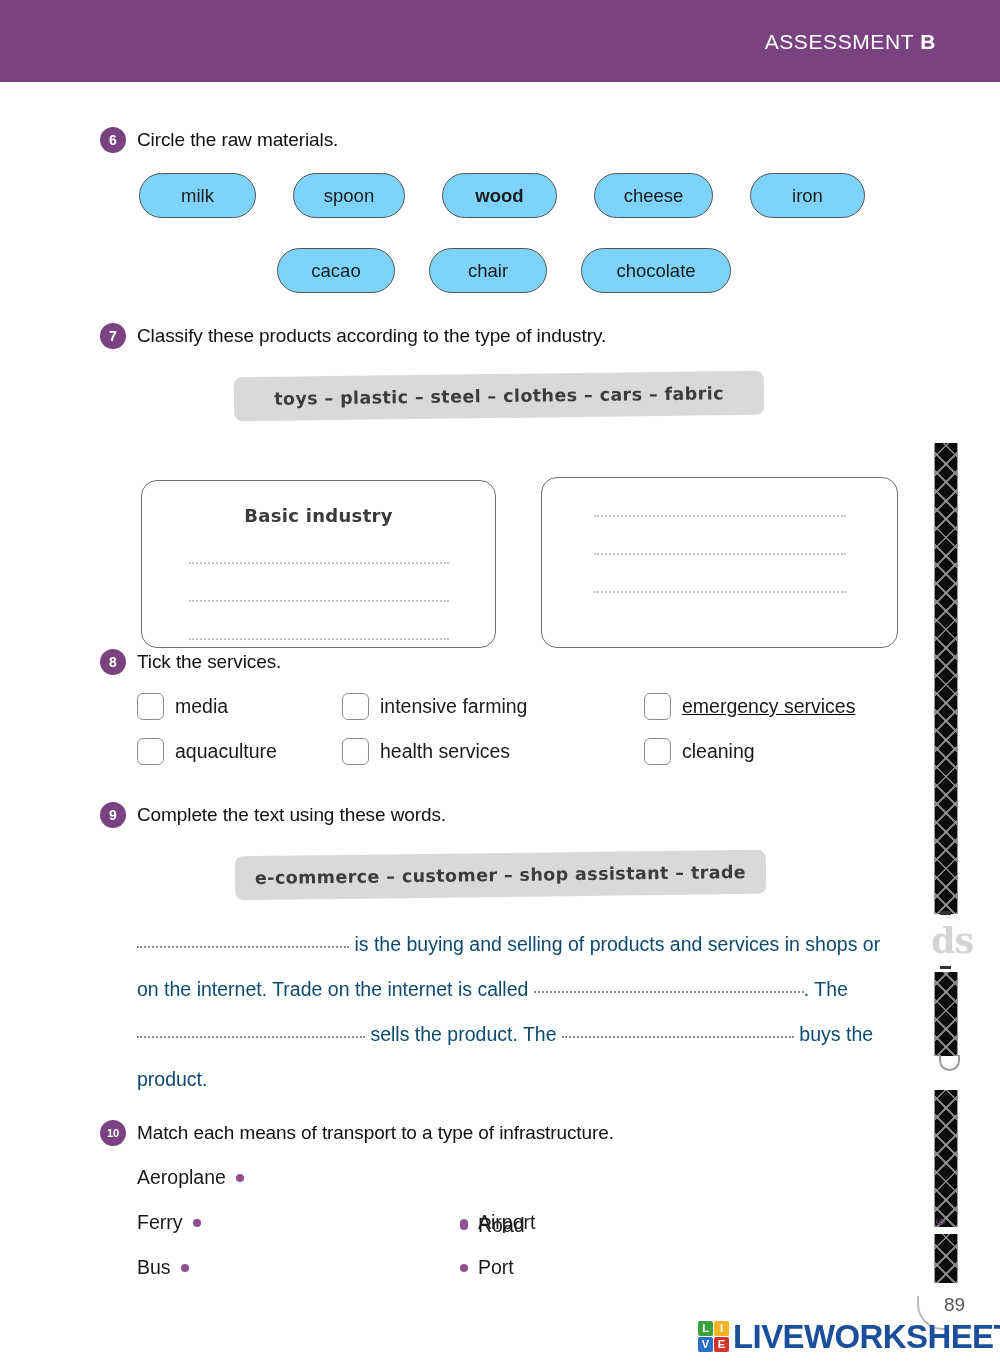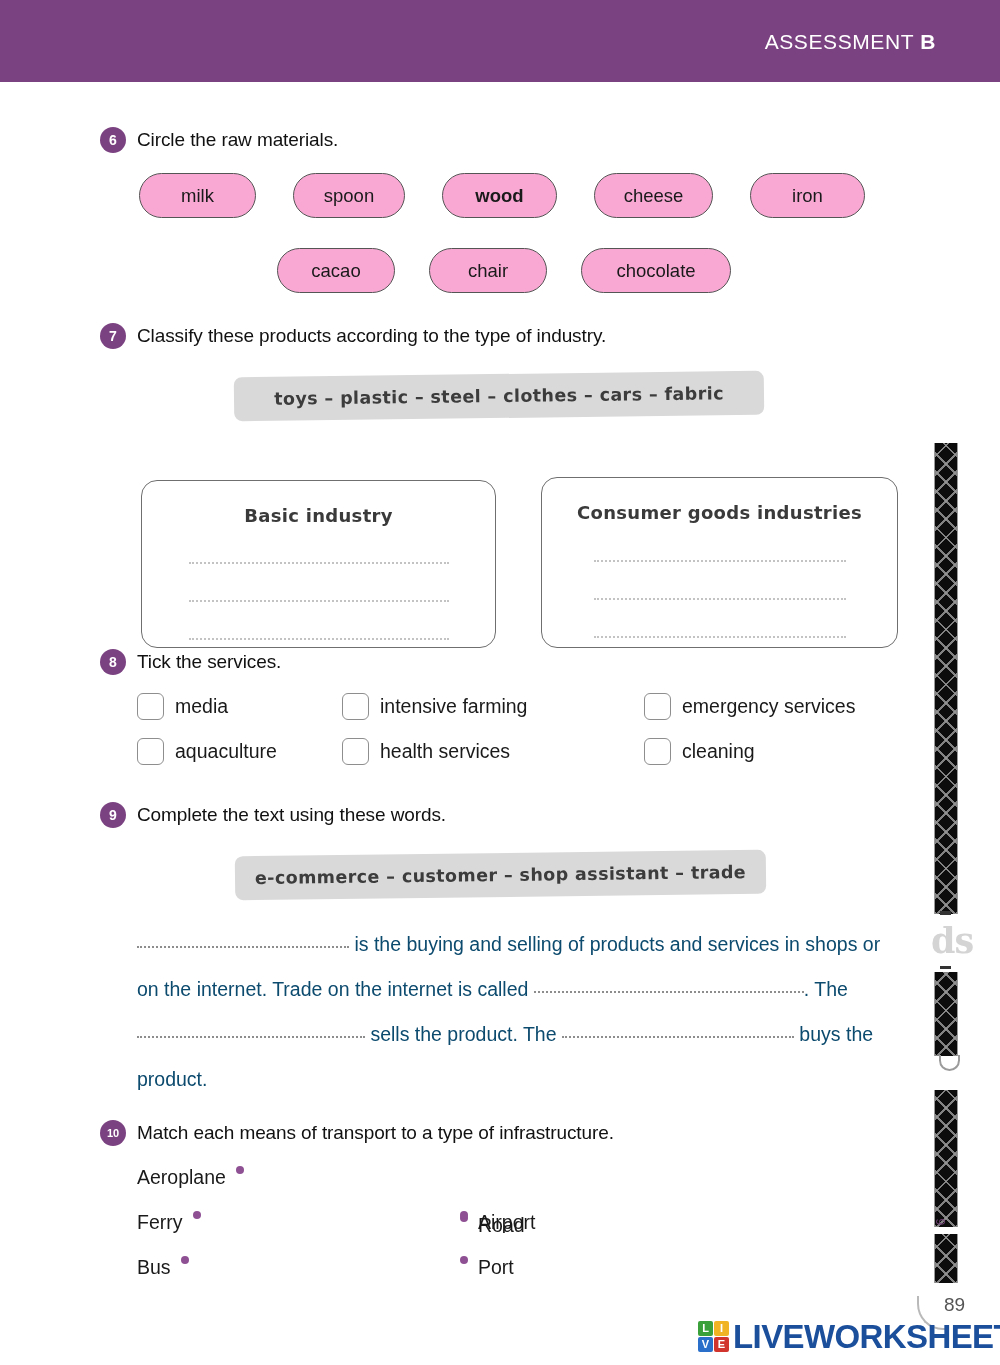--- a/index.html
+++ b/index.html
@@ -62,21 +62,21 @@
     letter-spacing: -0.1px;
     white-space: nowrap;
   }
 
   
   .pill-row {
     position: absolute;
     display: flex;
   }
   .pill {
-    background: #f9a8d4;
+    background: #7dd3fc;
     border: 1.6px solid #555555;
     border-radius: 40px;
     height: 45px;
     display: flex;
     align-items: center;
     justify-content: center;
     font-size: 18.5px;
     color: #1a1a1a;
     box-sizing: border-box;
   }
@@ -160,21 +160,21 @@
   }
   .b-a { width: 212px; }
   .b-b { width: 270px; }
   .b-c { width: 228px; }
   .b-d { width: 232px; }
 
   
   .match-item {
     position: absolute;
     display: flex;
-    align-items: flex-start;
+    align-items: center;
     gap: 10px;
     font-size: 19.5px;
     color: #1a1a1a;
     white-space: nowrap;
   }
   .dot {
     width: 8px; height: 8px;
     border-radius: 50%;
     background: #8e4f93;
     flex: 0 0 auto;
@@ -306,42 +306,41 @@
 <div class="wordbank" style="left:234px; top:374px; width:530px; height:44px;">toys – plastic – steel – clothes – cars – fabric</div>
 
 <div class="catbox" style="left:141px; top:446px; width:355px; height:168px;">
   <div class="catbox-title">Basic industry</div>
   <div class="catline" style="width:260px; margin-top:36px;"></div>
   <div class="catline" style="width:260px; margin-top:36px;"></div>
   <div class="catline" style="width:260px; margin-top:36px;"></div>
 </div>
 
 <div class="catbox" style="left:541px; top:443px; width:357px; height:171px;">
-  <div class="catbox-title">Consumer goods industries</div>
   <div class="catline" style="width:252px; margin-top:37px;"></div>
   <div class="catline" style="width:252px; margin-top:36px;"></div>
   <div class="catline" style="width:252px; margin-top:36px;"></div>
 </div>
 
 <div class="exercise" style="left:100px; top:649px;">
   <div class="ex-head">
     <div class="badge">8</div>
     <div class="ex-title">Tick the services.</div>
   </div>
 </div>
 
 <div class="check-item" style="left:137px; top:693px;">
   <div class="checkbox"></div>
   <div class="check-label">media</div>
 </div>
 <div class="check-item" style="left:342px; top:693px;">
   <div class="checkbox"></div>
   <div class="check-label">intensive farming</div>
 </div>
-<div class="check-item" style="left:644px; top:693px;">
+<div class="check-item" style="left:644px; top:693px;text-decoration:underline;">
   <div class="checkbox"></div>
   <div class="check-label">emergency services</div>
 </div>
 
 <div class="check-item" style="left:137px; top:738px;">
   <div class="checkbox"></div>
   <div class="check-label">aquaculture</div>
 </div>
 <div class="check-item" style="left:342px; top:738px;">
   <div class="checkbox"></div>

